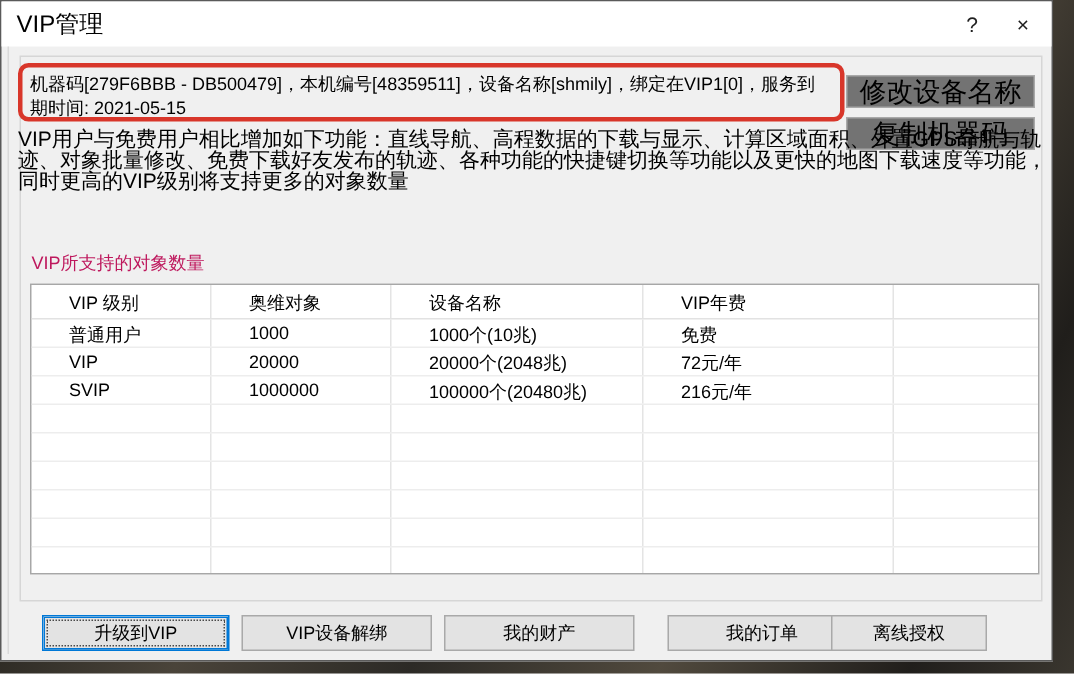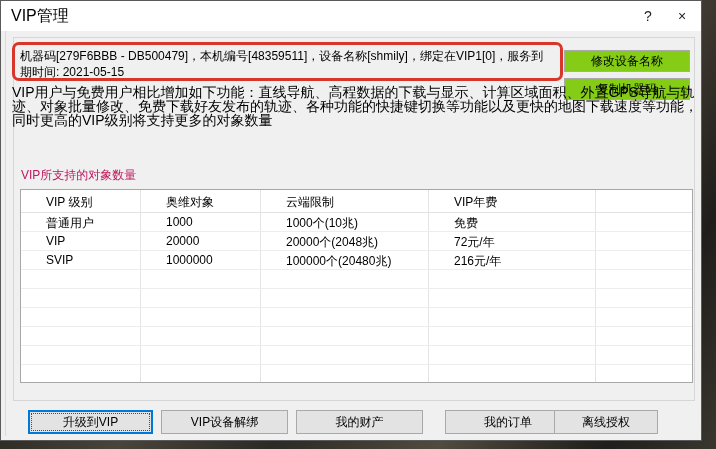--- a/index.html
+++ b/index.html
@@ -30,22 +30,22 @@
     position:absolute; left:12px; top:36px; width:682px; height:364px;
     border:1px solid #d6d6d6;
   }
   .redbox {
     position:absolute; left:11px; top:41px; width:551px; height:39px;
     border:3px solid #d8362a; border-radius:7px; background:#f0f0f0;
     padding:3px 5px; font-size:12px; line-height:16px; color:#000;
   }
   .side-btn {
     position:absolute; left:563px; width:126px; height:22px;
-    background:#84cc16; border:1px solid #a9a9a9;
-    font-size:12px; color:#000; text-align:center; line-height:20px; cursor:pointer;
+    background:#737373; border:1px solid #a9a9a9;
+    font-size:18px; color:#000; text-align:center; line-height:20px; cursor:pointer;
     font-family:"Liberation Sans", sans-serif;
   }
   .desc {
     position:absolute; left:11px; top:84px; width:687px;
     font-size:14px; line-height:14px; color:#000;
   }
   .table-caption {
     position:absolute; left:20px; top:166px; font-size:12px; color:#be185d;
   }
   .obj-table {
@@ -98,21 +98,21 @@
     <button class="side-btn" style="top:77px;">复制机器码</button>
 
     <div class="desc">VIP用户与免费用户相比增加如下功能：直线导航、高程数据的下载与显示、计算区域面积、外置GPS导航与轨迹、对象批量修改、免费下载好友发布的轨迹、各种功能的快捷键切换等功能以及更快的地图下载速度等功能，同时更高的VIP级别将支持更多的对象数量</div>
 
     <div class="table-caption">VIP所支持的对象数量</div>
 
     <div class="obj-table">
       <div class="trow head">
         <div class="tcell c0">VIP 级别</div>
         <div class="tcell c1">奥维对象</div>
-        <div class="tcell c2">云端限制</div>
+        <div class="tcell c2">设备名称</div>
         <div class="tcell c3">VIP年费</div>
         <div class="tcell c4"></div>
       </div>
       <div class="trow">
         <div class="tcell c0">普通用户</div>
         <div class="tcell c1">1000</div>
         <div class="tcell c2">1000个(10兆)</div>
         <div class="tcell c3">免费</div>
         <div class="tcell c4"></div>
       </div>

